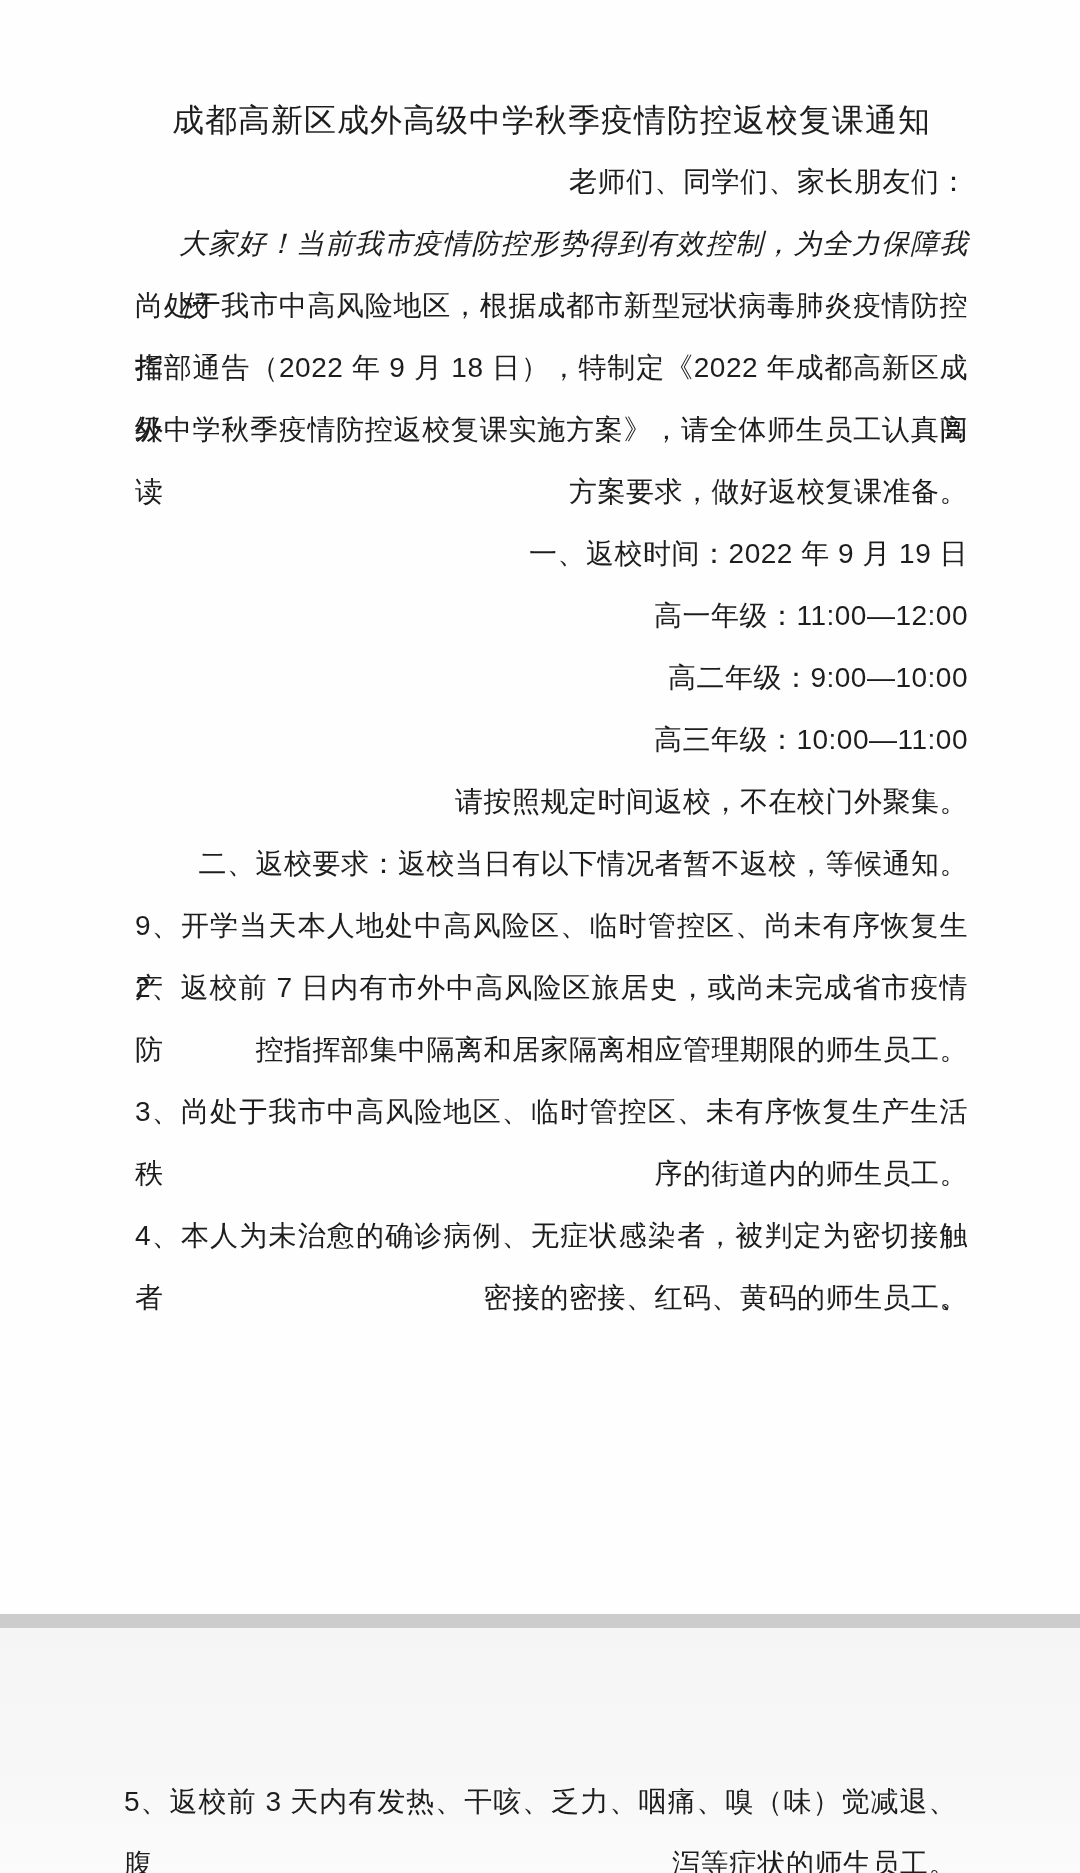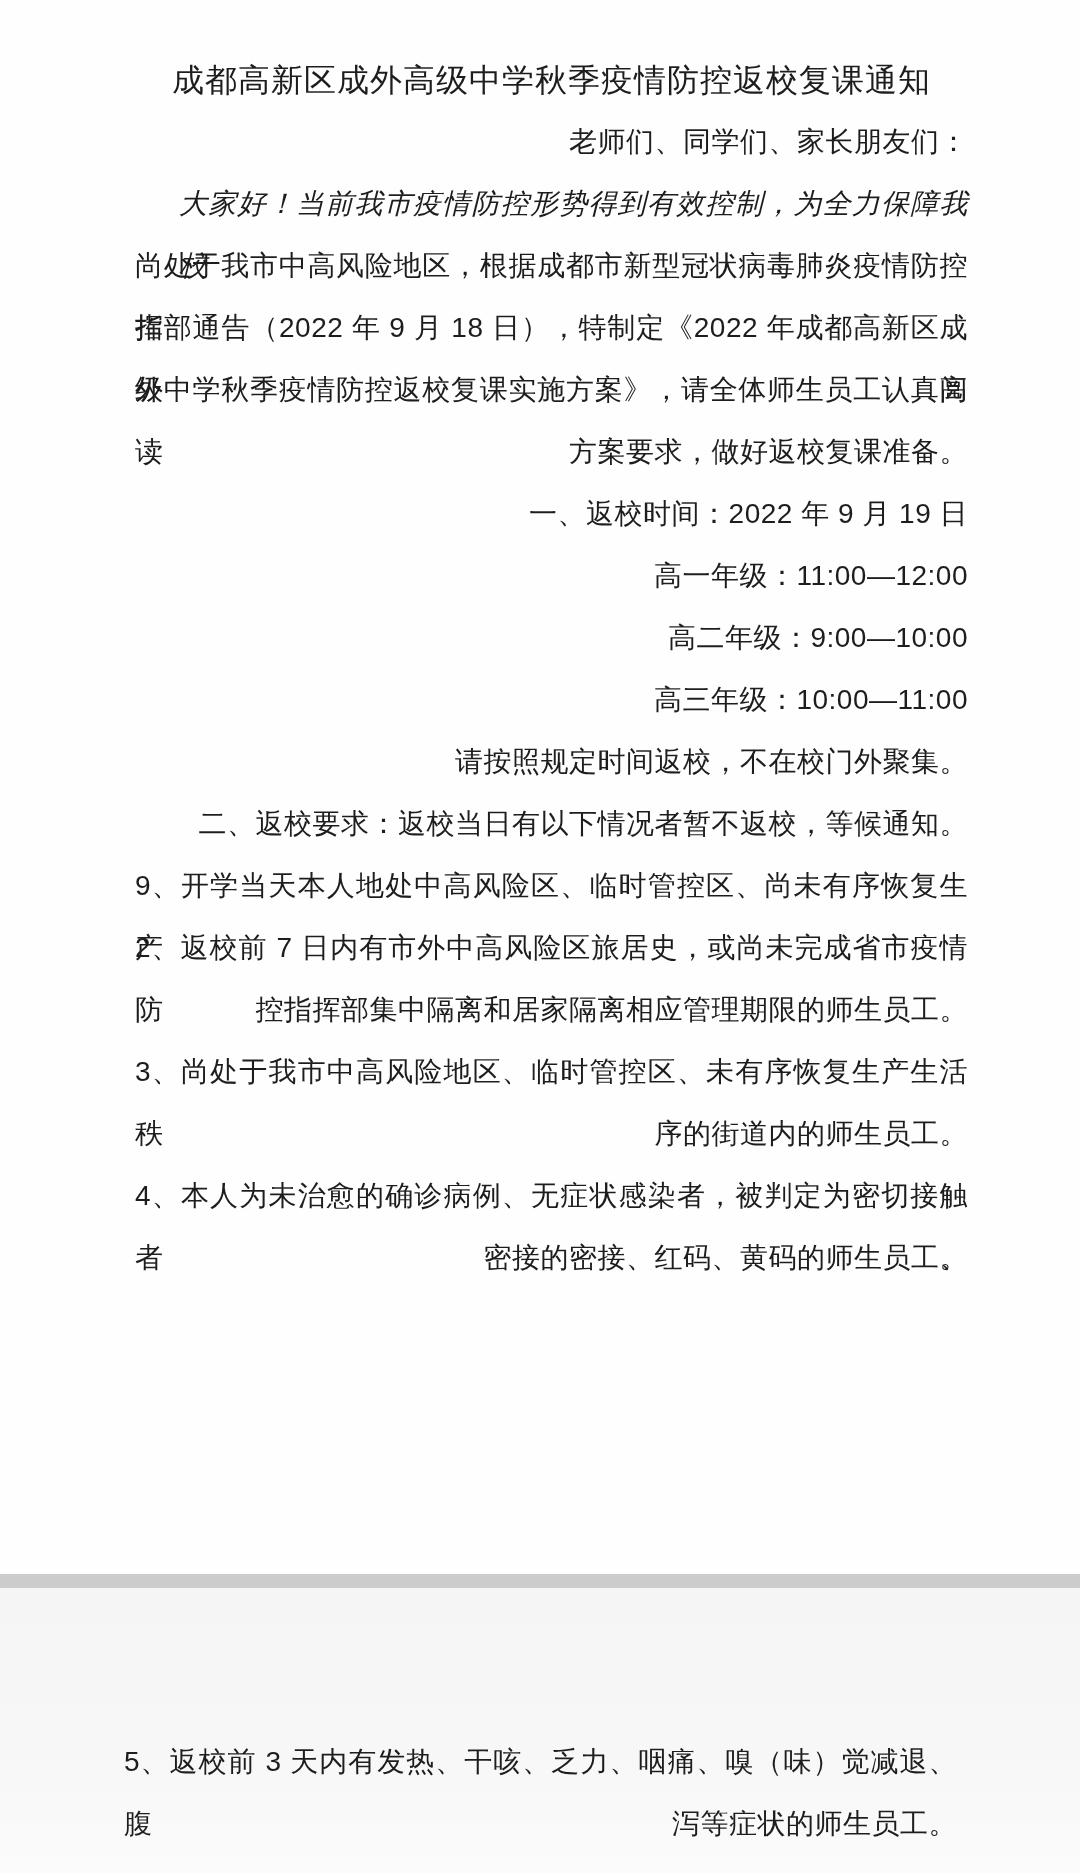--- a/index.html
+++ b/index.html
@@ -1,21 +1,21 @@
 <!DOCTYPE html>
 <html><head>
 <meta charset="utf-8">
 <style>
   html,body{margin:0;padding:0;}
   body{
     width:1080px;height:1873px;position:relative;overflow:hidden;
     background:#fefefe;
     font-family:"Liberation Sans","DejaVu Sans",sans-serif;
   }
-  .doc{position:absolute;inset:0;}
+  .doc{position:absolute;inset:0;margin-top:40px;}
   
   .page2-bg{
     position:absolute;left:0;right:0;top:1588px;bottom:0;
     background:linear-gradient(180deg,#f5f5f5 0%,#f7f7f7 55%,#fbfbfb 100%);
   }
   .page-divider{
     position:absolute;left:0;right:0;top:1574px;height:14px;
     background:var(--divider,#cccccc);
   }
   .content{

